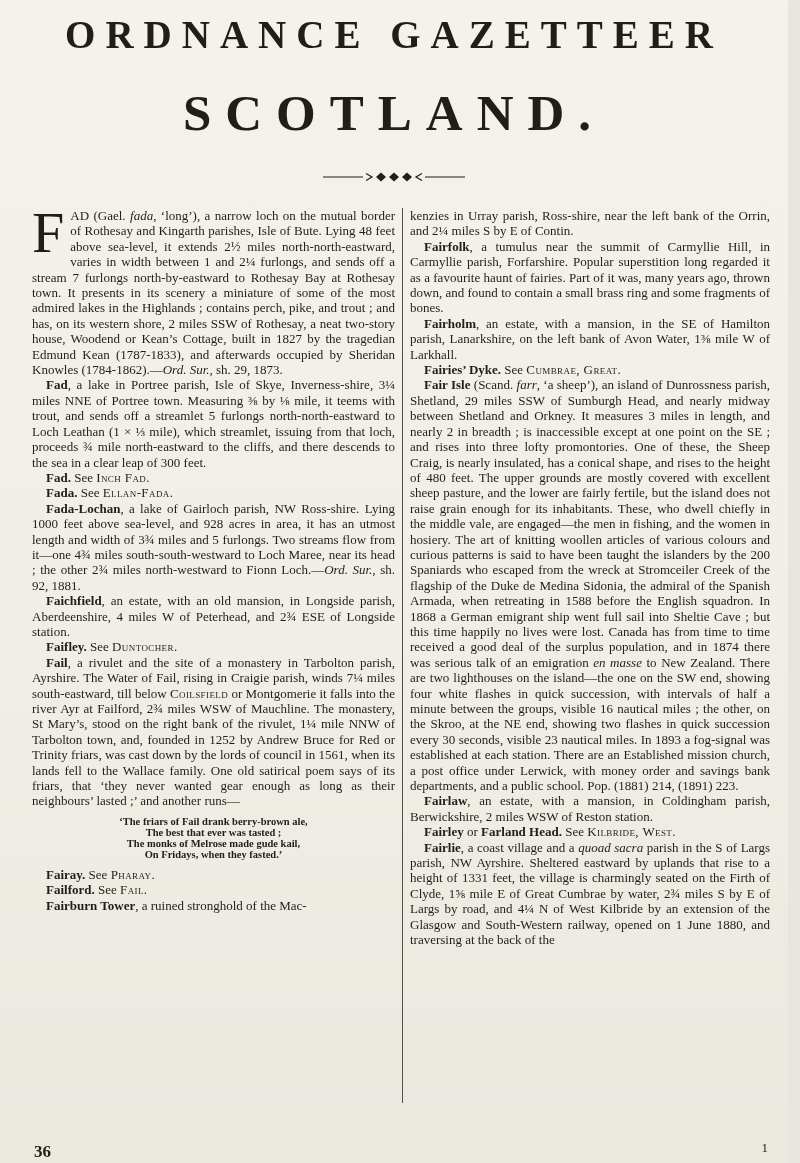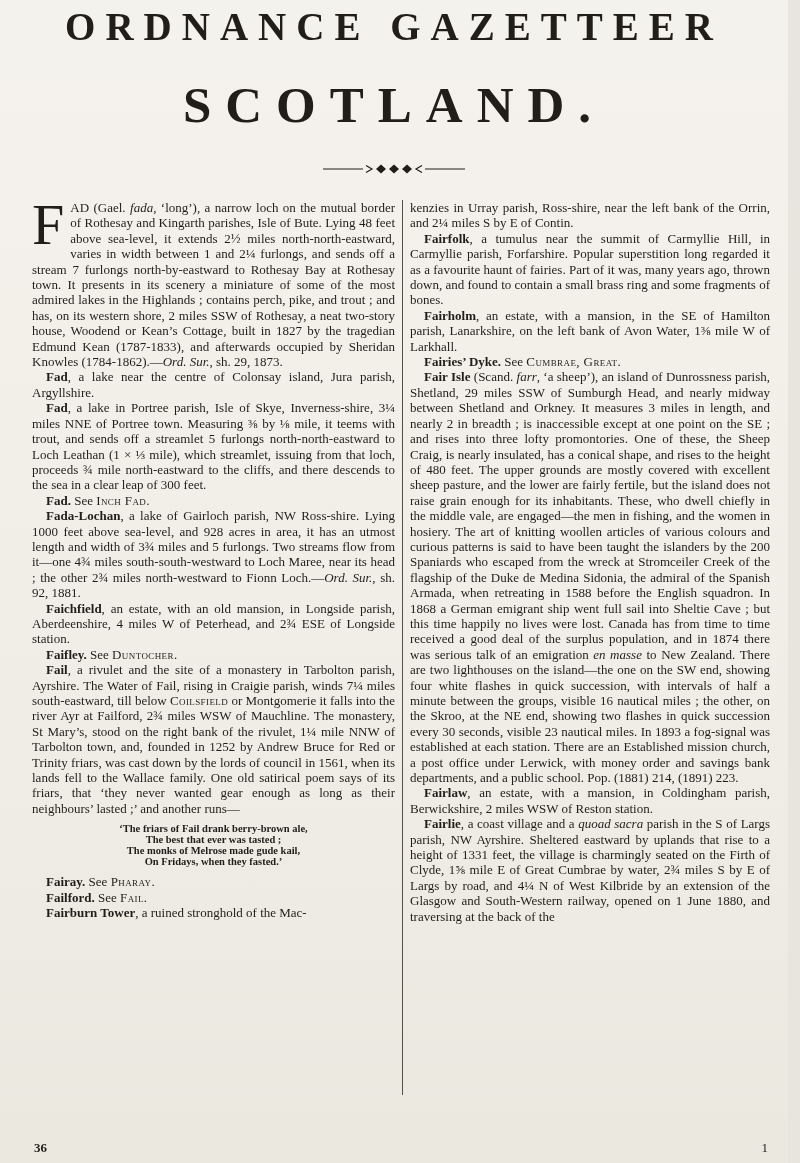--- a/index.html
+++ b/index.html
@@ -8,20 +8,21 @@
     background: #e8e5de;
     font-family: "Liberation Serif", "DejaVu Serif", serif;
     color: #211e1a;
   }
   .page {
     position: relative;
     width: 788px;
     height: 1163px;
     overflow: hidden;
     background: linear-gradient(180deg, #f4f2ec 0%, #f1eee7 55%, #ebe8e0 100%);
+    padding-top: 8px;
   }
   .hdr { text-align: center; }
   .title-1 {
     font-size: 39px;
     font-weight: bold;
     letter-spacing: 10px;
     line-height: 46px;
     margin-top: 4px;
     white-space: nowrap;
   }
@@ -66,22 +67,22 @@
     text-align: center;
     text-indent: 0;
     font-size: 10.5px;
     font-weight: bold;
     line-height: 11px;
     margin: 7px 0;
   }
   .pageno-left {
     position: absolute;
     left: 34px;
-    bottom: 7px;
-    font-size: 13px;
+    bottom: 1px;
+    font-size: 17px;
     font-weight: bold;
     margin-top: 40px;
   }
   .pageno-right {
     position: absolute;
     right: 20px;
     bottom: 7px;
     font-size: 13px;
   }
   i { font-style: italic; }
@@ -105,42 +106,43 @@
         <path d="M103 3.5 L97 7 L103 10.5" fill="none" stroke="#211e1a" stroke-width="1.2"></path>
         <line x1="106" y1="7" x2="146" y2="7" stroke="#211e1a" stroke-width="1.2"></line>
       </svg>
     </div>
   </header>
 
   <div class="columns">
 
     <div class="col-left">
       <p class="entry no-indent"><span class="dropcap">F</span><span>AD (Gael. <i>fada</i>, ‘long’), a narrow loch on the mutual border of Rothesay and Kingarth parishes, Isle of Bute. Lying 48 feet above sea-level, it extends 2½ miles north-north-eastward, varies in width between 1 and 2¼ furlongs, and sends off a stream 7 furlongs north-by-eastward to Rothesay Bay at Rothesay town. It presents in its scenery a miniature of some of the most admired lakes in the Highlands ; contains perch, pike, and trout ; and has, on its western shore, 2 miles SSW of Rothesay, a neat two-story house, Woodend or Kean’s Cottage, built in 1827 by the tragedian Edmund Kean (1787-1833), and afterwards occupied by Sheridan Knowles (1784-1862).—<i>Ord. Sur.</i>, sh. 29, 1873.</span></p>
-      <p class="entry"><b>Fad</b>, a lake near the centre of Colonsay island, Jura parish, Argyllshire.</p>
       <p class="entry"><b>Fad</b>, a lake in Portree parish, Isle of Skye, Inverness-shire, 3¼ miles NNE of Portree town. Measuring ⅜ by ⅛ mile, it teems with trout, and sends off a streamlet 5 furlongs north-north-eastward to Loch Leathan (1 × ⅓ mile), which streamlet, issuing from that loch, proceeds ¾ mile north-eastward to the cliffs, and there descends to the sea in a clear leap of 300 feet.</p>
       <p class="entry"><b>Fad.</b> See <span class="sc">Inch Fad</span>.</p>
+      <p class="entry"><b>Fada.</b> See <span class="sc">Ellan-Fada</span>.</p>
       <p class="entry"><b>Fada-Lochan</b>, a lake of Gairloch parish, NW Ross-shire. Lying 1000 feet above sea-level, and 928 acres in area, it has an utmost length and width of 3¾ miles and 5 furlongs. Two streams flow from it—one 4¾ miles south-south-westward to Loch Maree, near its head ; the other 2¾ miles north-westward to Fionn Loch.—<i>Ord. Sur.</i>, sh. 92, 1881.</p>
       <p class="entry"><b>Faichfield</b>, an estate, with an old mansion, in Longside parish, Aberdeenshire, 4 miles W of Peterhead, and 2¾ ESE of Longside station.</p>
       <p class="entry"><b>Faifley.</b> See <span class="sc">Duntocher</span>.</p>
       <p class="entry"><b>Fail</b>, a rivulet and the site of a monastery in Tarbolton parish, Ayrshire. The Water of Fail, rising in Craigie parish, winds 7¼ miles south-eastward, till below <span class="sc">Coilsfield</span> or Montgomerie it falls into the river Ayr at Failford, 2¾ miles WSW of Mauchline. The monastery, St Mary’s, stood on the right bank of the rivulet, 1¼ mile NNW of Tarbolton town, and, founded in 1252 by Andrew Bruce for Red or Trinity friars, was cast down by the lords of council in 1561, when its lands fell to the Wallace family. One old satirical poem says of its friars, that ‘they never wanted gear enough as long as their neighbours’ lasted ;’ and another runs—</p>
       <div class="verse">‘The friars of Fail drank berry-brown ale,<br>The best that ever was tasted ;<br>The monks of Melrose made gude kail,<br>On Fridays, when they fasted.’</div>
       <p class="entry"><b>Fairay.</b> See <span class="sc">Pharay</span>.</p>
       <p class="entry"><b>Failford.</b> See <span class="sc">Fail</span>.</p>
       <p class="entry"><b>Fairburn Tower</b>, a ruined stronghold of the Mac-</p>
     </div>
 
     <div class="vrule"></div>
 
     <div class="col-right">
       <p class="entry no-indent">kenzies in Urray parish, Ross-shire, near the left bank of the Orrin, and 2¼ miles S by E of Contin.</p>
       <p class="entry"><b>Fairfolk</b>, a tumulus near the summit of Carmyllie Hill, in Carmyllie parish, Forfarshire. Popular superstition long regarded it as a favourite haunt of fairies. Part of it was, many years ago, thrown down, and found to contain a small brass ring and some fragments of bones.</p>
       <p class="entry"><b>Fairholm</b>, an estate, with a mansion, in the SE of Hamilton parish, Lanarkshire, on the left bank of Avon Water, 1⅜ mile W of Larkhall.</p>
       <p class="entry"><b>Fairies’ Dyke.</b> See <span class="sc">Cumbrae, Great</span>.</p>
       <p class="entry"><b>Fair Isle</b> (Scand. <i>farr</i>, ‘a sheep’), an island of Dunrossness parish, Shetland, 29 miles SSW of Sumburgh Head, and nearly midway between Shetland and Orkney. It measures 3 miles in length, and nearly 2 in breadth ; is inaccessible except at one point on the SE ; and rises into three lofty promontories. One of these, the Sheep Craig, is nearly insulated, has a conical shape, and rises to the height of 480 feet. The upper grounds are mostly covered with excellent sheep pasture, and the lower are fairly fertile, but the island does not raise grain enough for its inhabitants. These, who dwell chiefly in the middle vale, are engaged—the men in fishing, and the women in hosiery. The art of knitting woollen articles of various colours and curious patterns is said to have been taught the islanders by the 200 Spaniards who escaped from the wreck at Stromceiler Creek of the flagship of the Duke de Medina Sidonia, the admiral of the Spanish Armada, when retreating in 1588 before the English squadron. In 1868 a German emigrant ship went full sail into Sheltie Cave ; but this time happily no lives were lost. Canada has from time to time received a good deal of the surplus population, and in 1874 there was serious talk of an emigration <i>en masse</i> to New Zealand. There are two lighthouses on the island—the one on the SW end, showing four white flashes in quick succession, with intervals of half a minute between the groups, visible 16 nautical miles ; the other, on the Skroo, at the NE end, showing two flashes in quick succession every 30 seconds, visible 23 nautical miles. In 1893 a fog-signal was established at each station. There are an Established mission church, a post office under Lerwick, with money order and savings bank departments, and a public school. Pop. (1881) 214, (1891) 223.</p>
       <p class="entry"><b>Fairlaw</b>, an estate, with a mansion, in Coldingham parish, Berwickshire, 2 miles WSW of Reston station.</p>
+      <p class="entry"><b>Fairley</b> or <b>Farland Head.</b> See <span class="sc">Kilbride, West</span>.</p>
       <p class="entry"><b>Fairlie</b>, a coast village and a <i>quoad sacra</i> parish in the S of Largs parish, NW Ayrshire. Sheltered eastward by uplands that rise to a height of 1331 feet, the village is charmingly seated on the Firth of Clyde, 1⅝ mile E of Great Cumbrae by water, 2¾ miles S by E of Largs by road, and 4¼ N of West Kilbride by an extension of the Glasgow and South-Western railway, opened on 1 June 1880, and traversing at the back of the</p>
     </div>
 
   </div>
 
   <div class="pageno-left">36</div>
   <div class="pageno-right">1</div>
 
 </div>
 

